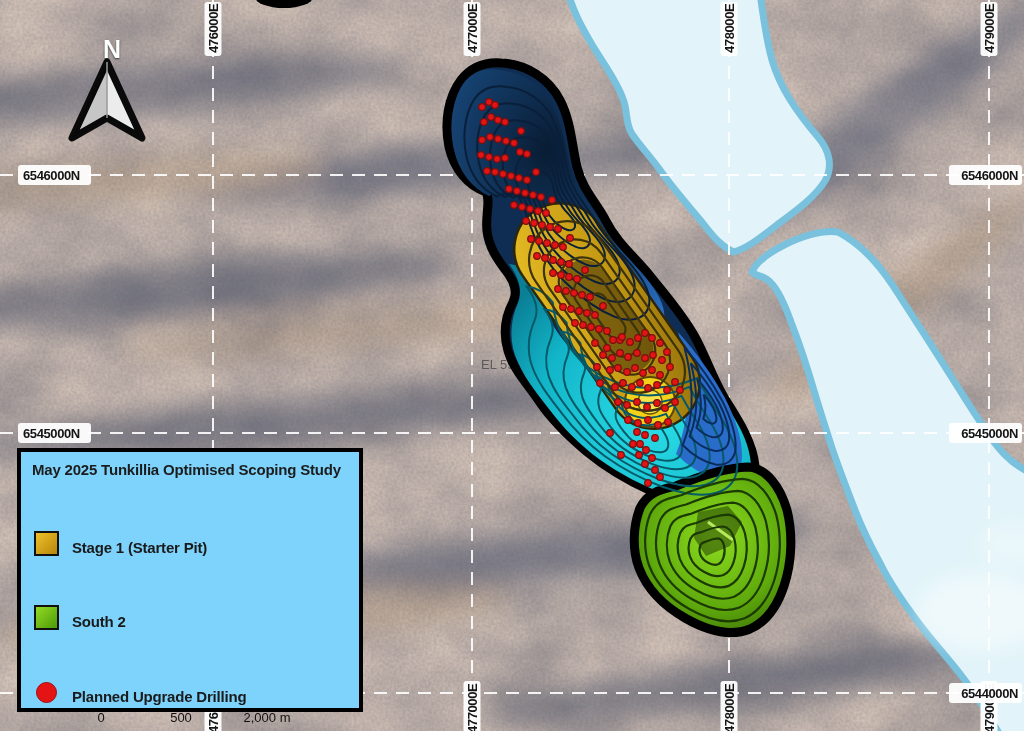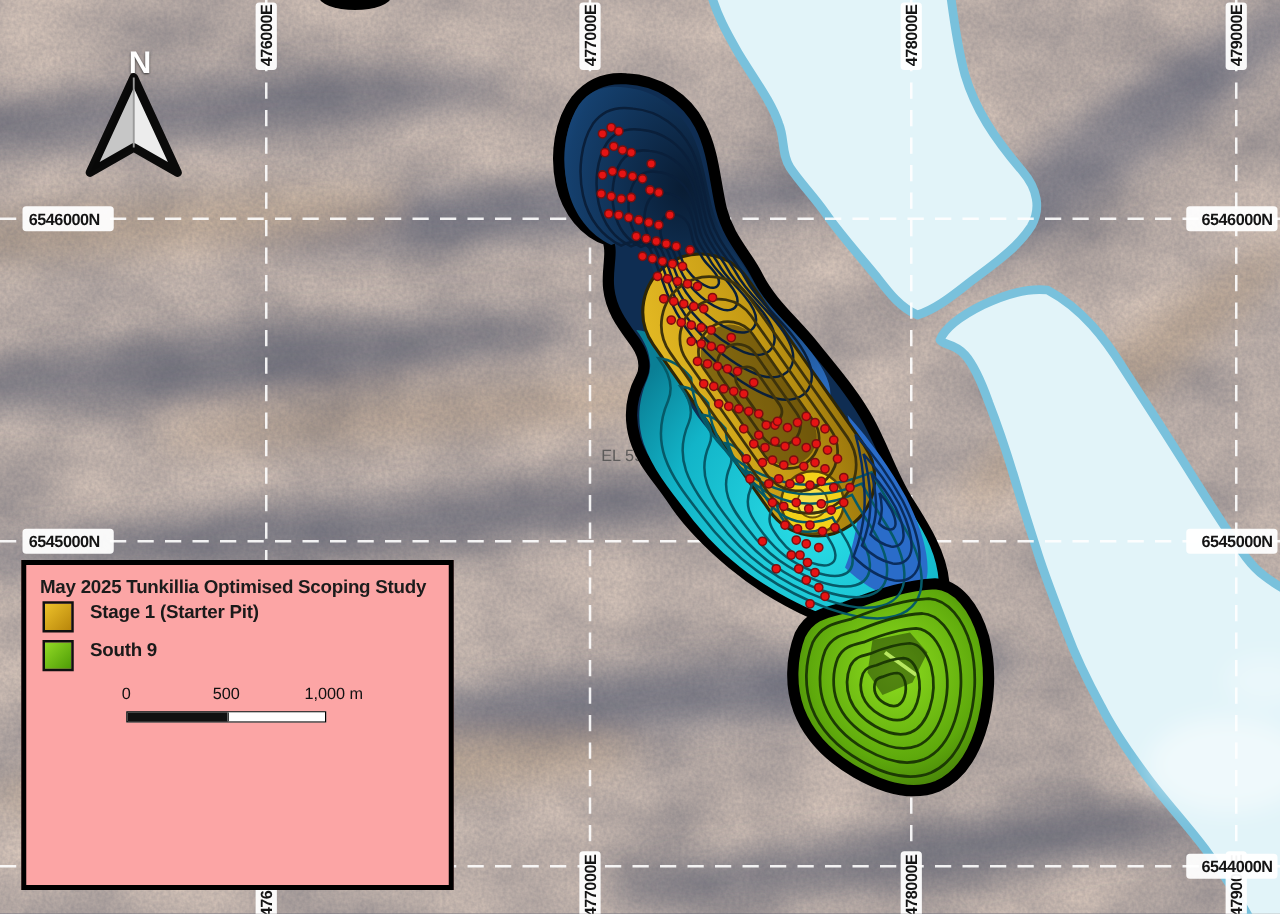--- a/index.html
+++ b/index.html
@@ -3,24 +3,24 @@
 <meta charset="utf-8">
 <style>
   html,body{margin:0;padding:0;background:#222;}
   #stage{position:relative;width:1024px;height:731px;overflow:hidden;
          font-family:"Liberation Sans",sans-serif;background:#8e8fa0;}
   #map-svg{position:absolute;left:0;top:0;}
   .grid-label-text{font-family:"Liberation Sans",sans-serif;font-size:13px;font-weight:bold;
                    fill:#141414;letter-spacing:-0.4px;}
   
   #legend{position:absolute;left:17px;top:448px;width:338px;height:256px;
-          background:#fca5a5;border:4px solid #000;box-sizing:content-box;z-index:5;}
+          background:#7dd3fc;border:4px solid #000;box-sizing:content-box;z-index:5;}
   .lg-title{font-size:15px;font-weight:bold;color:#1c1c1c;padding:9px 10px 3px 11px;
             letter-spacing:-0.2px;white-space:nowrap;}
-  .lg-row{display:flex;align-items:flex-start;height:30.5px;padding-left:13px;}
+  .lg-row{display:flex;align-items:flex-end;height:30.5px;padding-left:13px;margin-top:44px;}
   .lg-swatch{width:25px;height:25px;border:2px solid #101010;box-sizing:border-box;flex:none;}
   .lg-dot{width:21px;height:21px;border-radius:50%;margin:2px;flex:none;
           border:1px solid #a00b0b;box-sizing:border-box;}
   .lg-label{margin-left:13px;font-size:15px;font-weight:600;color:#1a1a1a;letter-spacing:-0.2px;}
   .sb-wrap{position:relative;height:44px;margin-top:5px;}
   .sb-tick{position:absolute;top:0;transform:translateX(-50%);font-size:13px;color:#111;}
   .sb-bar{position:absolute;top:22px;left:80px;width:158px;height:7px;border:1px solid #000;
           display:flex;box-sizing:content-box;background:#fff;}
   .sb-black{width:80px;background:#111;}
   .sb-white{flex:1;background:#fff;border-left:1px solid #000;}
@@ -432,27 +432,31 @@
 
 <div id="legend">
   <div class="lg-title">May 2025 Tunkillia Optimised Scoping Study</div>
 
   <div class="lg-row">
     <span class="lg-swatch" style="background: linear-gradient(135deg, rgb(237, 193, 42), rgb(184, 134, 11)); border-color: rgb(16, 16, 16);"></span>
     <span class="lg-label">Stage 1 (Starter Pit)</span>
   </div>
   <div class="lg-row">
     <span class="lg-swatch" style="background: linear-gradient(135deg, rgb(147, 218, 38), rgb(77, 156, 6)); border-color: rgb(16, 16, 16);"></span>
-    <span class="lg-label">South 9</span>
+    <span class="lg-label">South 2</span>
+  </div>
+  <div class="lg-row">
+    <span class="lg-dot" style="background: rgb(229, 20, 20); border-color: rgb(160, 11, 11);"></span>
+    <span class="lg-label">Planned Upgrade Drilling</span>
   </div>
 
   <div class="sb-wrap">
     <span class="sb-tick" style="left:80px">0</span>
     <span class="sb-tick" style="left:160px">500</span>
-    <span class="sb-tick" style="left:246px">1,000 m</span>
+    <span class="sb-tick" style="left:246px">2,000 m</span>
     <div class="sb-bar">
       <span class="sb-black"></span>
           <span class="sb-white"></span>
     </div>
   </div>
 </div>
 
 </div>
 
 </body></html>

